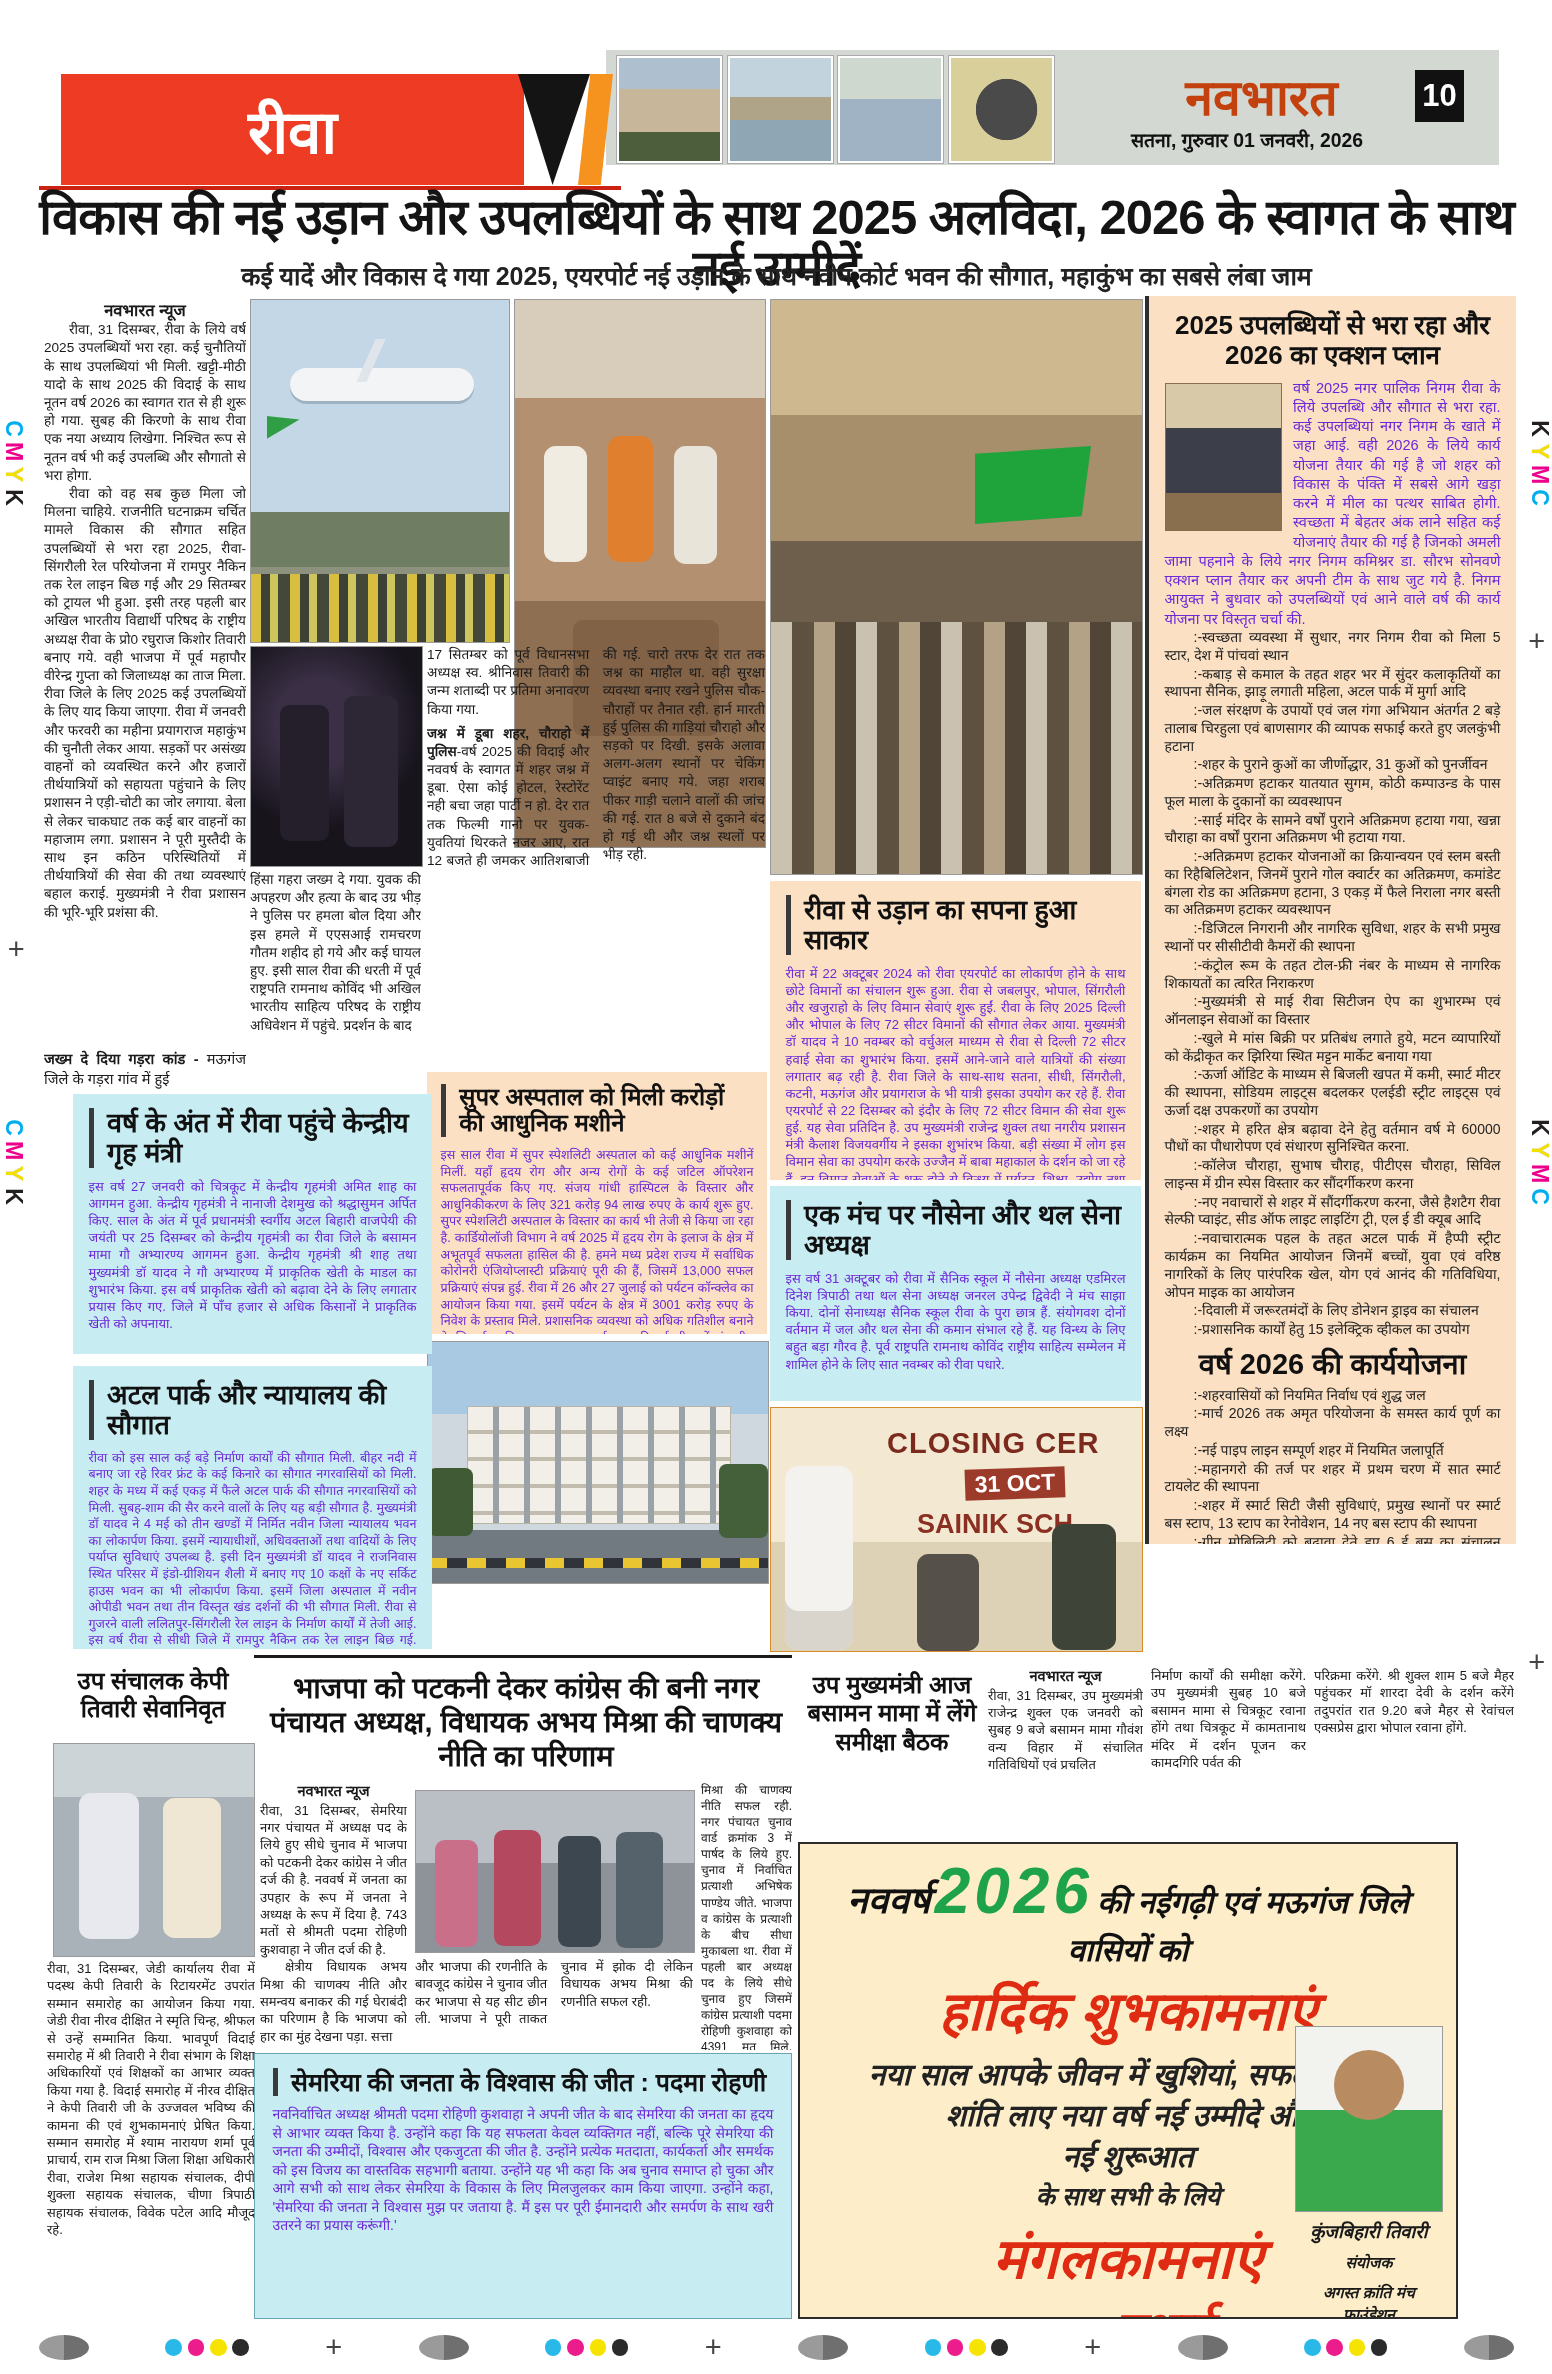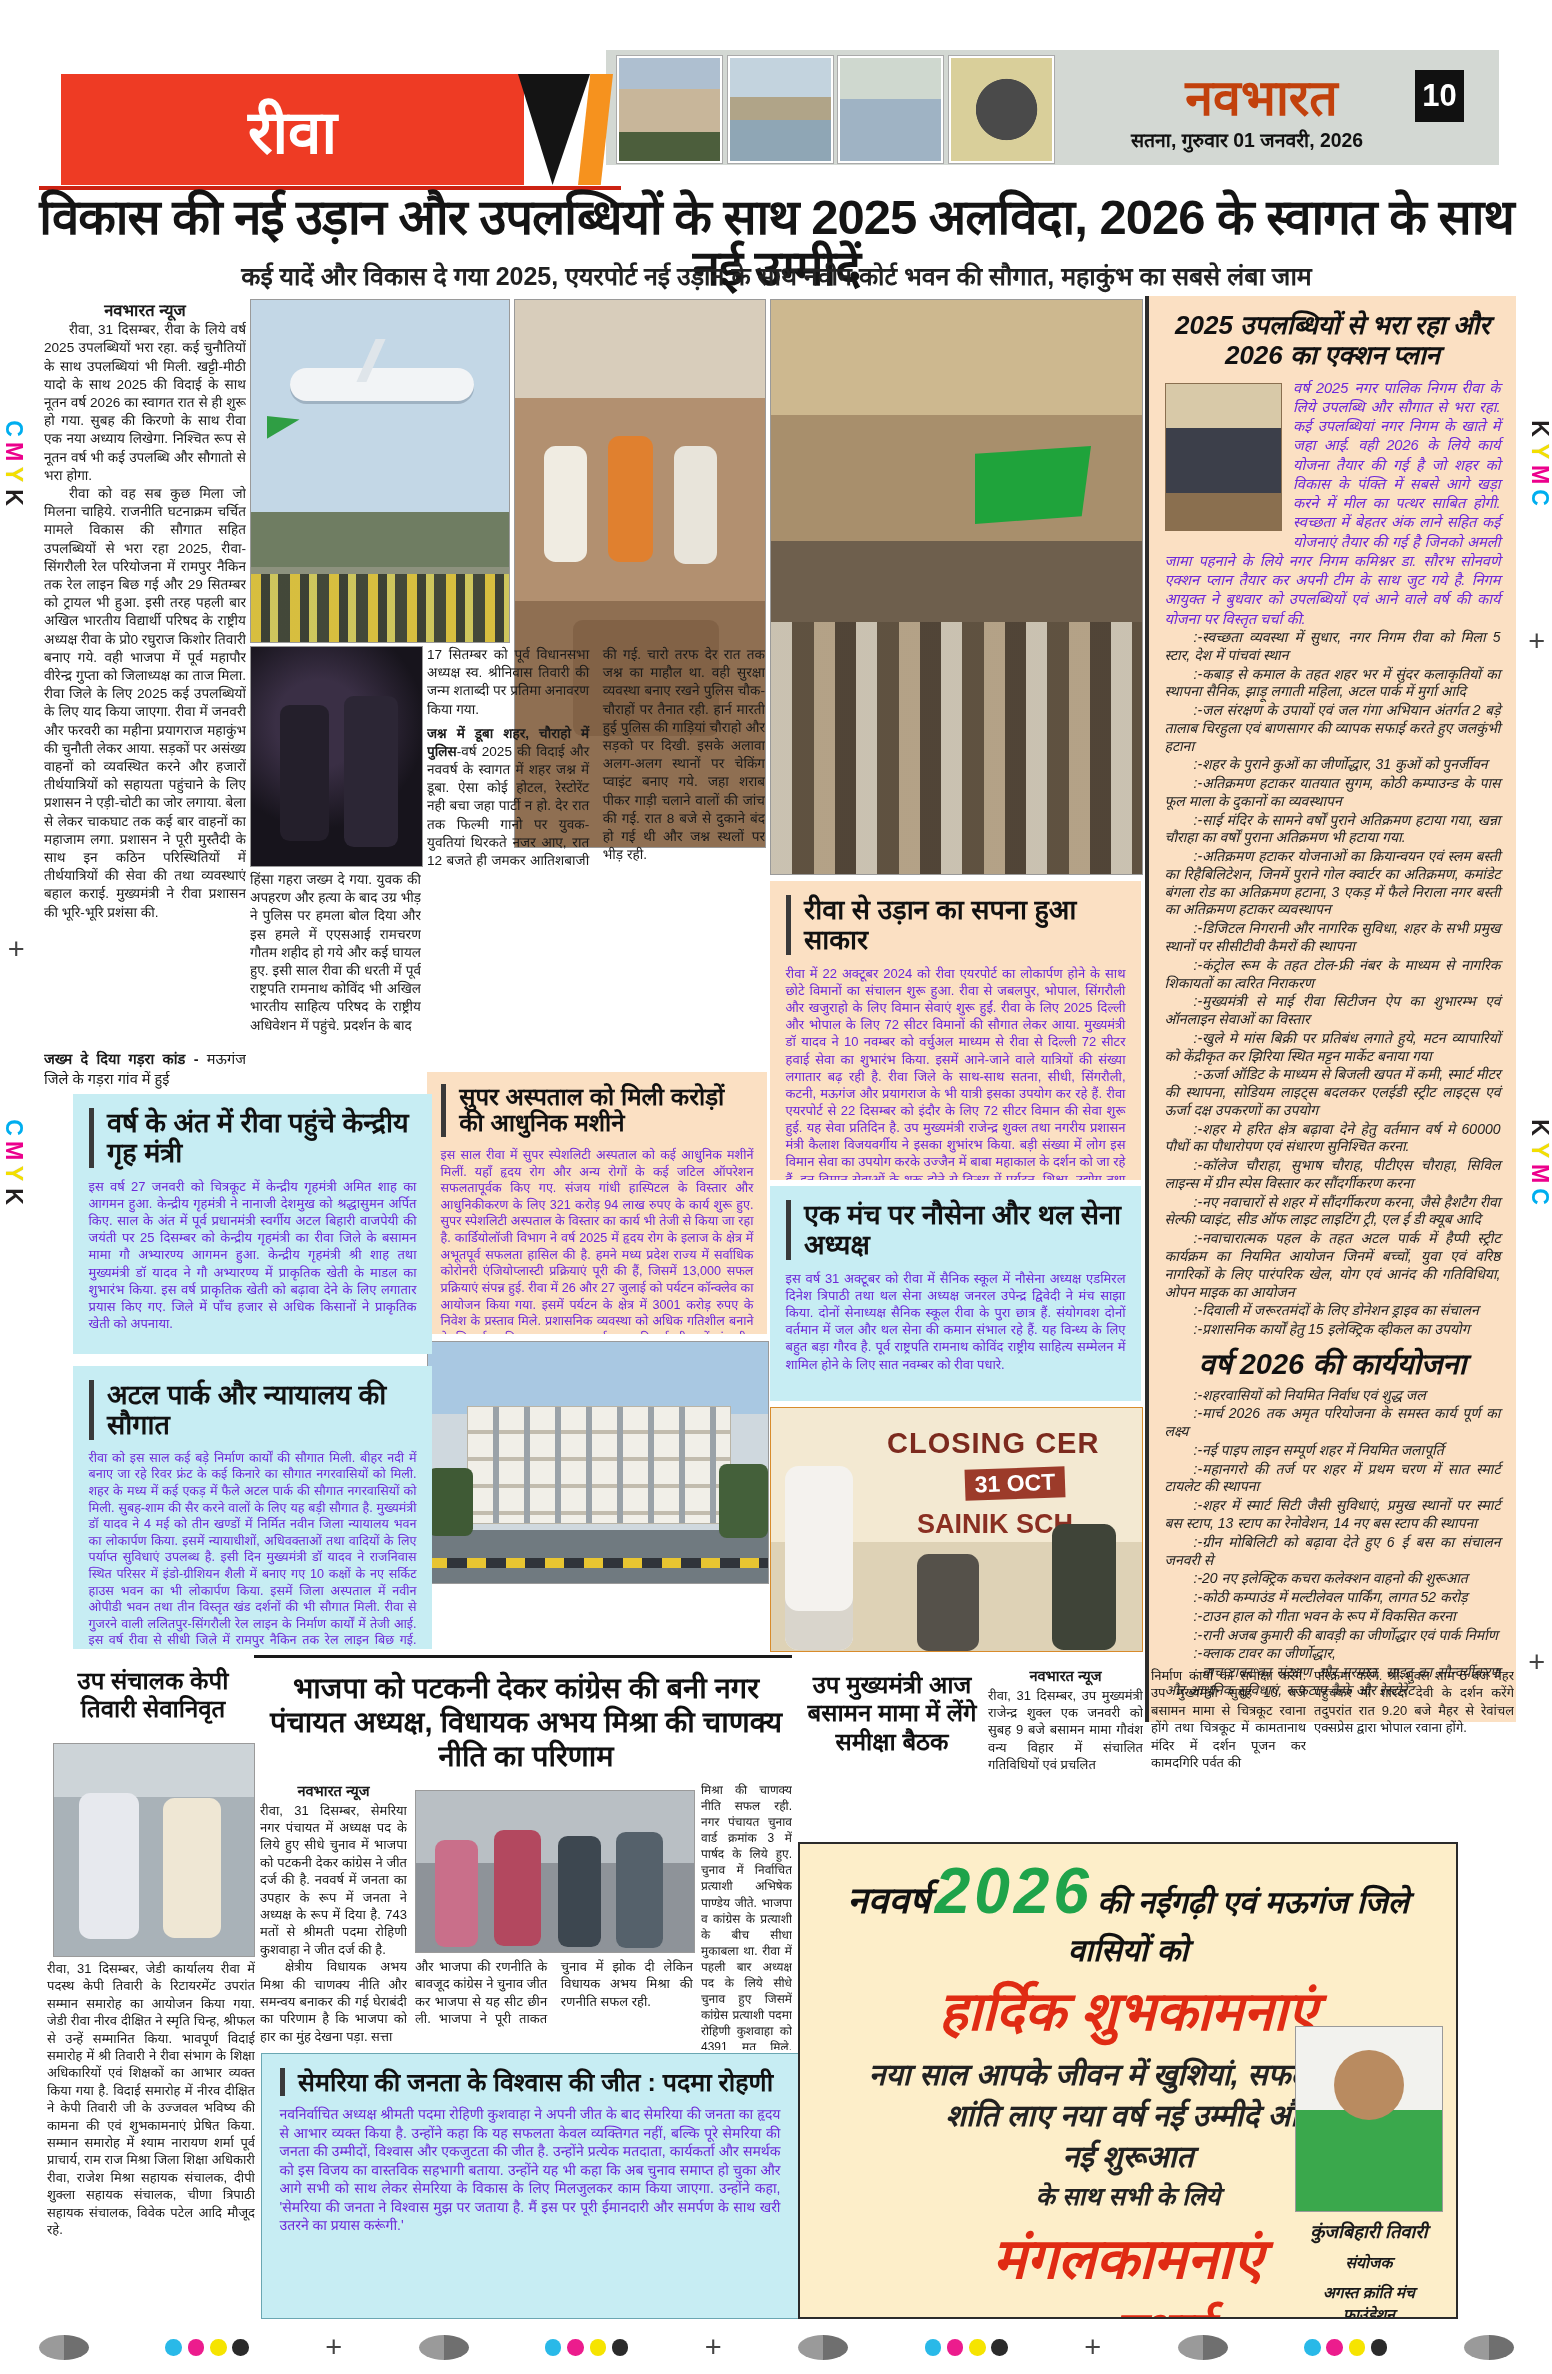--- a/index.html
+++ b/index.html
@@ -122,21 +122,21 @@
   <div class="abs photo" style="left:250px;top:646px;width:171px;height:219px;background:radial-gradient(circle at 40% 35%,#3a2f45 0 25%,#17141c 60% 100%);">
     <div class="abs" style="left:29px;top:58px;width:49px;height:136px;border-radius:9.7px;background:#241f2b;"></div>
     <div class="abs" style="left:93px;top:49px;width:54px;height:151px;border-radius:9.7px;background:#2c2635;"></div>
   </div>
 
   <div class="abs jtext two-col" style="left:427px;top:646px;width:338px;height:421px;">
     <p style="text-indent:0;">17 सितम्बर को पूर्व विधानसभा अध्यक्ष स्व. श्रीनिवास तिवारी की जन्म शताब्दी पर प्रतिमा अनावरण किया गया.</p>
     <p style="text-indent:0;margin-top:5.8px;"><span class="lead-bold">जश्न में डूबा शहर, चौराहो में पुलिस</span><span>-वर्ष 2025 की विदाई और नववर्ष के स्वागत में शहर जश्न में डूबा. ऐसा कोई होटल, रेस्टोरेंट नही बचा जहा पार्टी न हो. देर रात तक फिल्मी गानो पर युवक-युवतियां थिरकते नजर आए, रात 12 बजते ही जमकर आतिशबाजी की गई. चारो तरफ देर रात तक जश्न का माहौल था. वही सुरक्षा व्यवस्था बनाए रखने पुलिस चौक-चौराहों पर तैनात रही. हार्न मारती हुई पुलिस की गाड़ियां चौराहो और सड़को पर दिखी. इसके अलावा अलग-अलग स्थानों पर चेकिंग प्वाइंट बनाए गये. जहा शराब पीकर गाड़ी चलाने वालों की जांच की गई. रात 8 बजे से दुकाने बंद हो गई थी और जश्न स्थलों पर भीड़ रही.</span></p>
   </div>
 
-  <div class="abs box box-peach" style="left:1145px;top:296px;width:371px;height:1426px;border-left:4.9px solid #2c2c2c;padding:13.6px 15.5px;font-style:italic;">
+  <div class="abs box box-peach" style="left:1145px;top:296px;width:371px;height:1248px;border-left:4.9px solid #2c2c2c;padding:13.6px 15.5px;">
     <div class="sec-h" style="font-size:26px;margin-bottom:7.8px;">2025 उपलब्धियों से भरा रहा और 2026 का एक्शन प्लान</div>
     <div class="photo" style="float:left;width:115px;height:146px;margin:3.9px 11.6px 3.9px 0;background:linear-gradient(180deg,#d8c9a8 0 30%,#3c3f4a 30% 75%,#8a6f4f 75% 100%);border:1.9px solid #8a6f4f;"></div>
     <div class="box-body" style="font-size:14.6px;">वर्ष 2025 नगर पालिक निगम रीवा के लिये उपलब्धि और सौगात से भरा रहा. कई उपलब्धियां नगर निगम के खाते में जहा आई. वही 2026 के लिये कार्य योजना तैयार की गई है जो शहर को विकास के पंक्ति में सबसे आगे खड़ा करने में मील का पत्थर साबित होगी. स्वच्छता में बेहतर अंक लाने सहित कई योजनाएं तैयार की गई है जिनको अमली जामा पहनाने के लिये नगर निगम कमिश्नर डा. सौरभ सोनवणे एक्शन प्लान तैयार कर अपनी टीम के साथ जुट गये है. निगम आयुक्त ने बुधवार को उपलब्धियों एवं आने वाले वर्ष की कार्य योजना पर विस्तृत चर्चा की.</div>
     <div style="clear:both;"></div>
     <div>
         <div class="ap-item">:-स्वच्छता व्यवस्था में सुधार, नगर निगम रीवा को मिला 5 स्टार, देश में पांचवां स्थान</div>
         <div class="ap-item">:-कबाड़ से कमाल के तहत शहर भर में सुंदर कलाकृतियों का स्थापना सैनिक, झाड़ू लगाती महिला, अटल पार्क में मुर्गा आदि</div>
         <div class="ap-item">:-जल संरक्षण के उपायों एवं जल गंगा अभियान अंतर्गत 2 बड़े तालाब चिरहुला एवं बाणसागर की व्यापक सफाई करते हुए जलकुंभी हटाना</div>
         <div class="ap-item">:-शहर के पुराने कुओं का जीर्णोद्धार, 31 कुओं को पुनर्जीवन</div>
         <div class="ap-item">:-अतिक्रमण हटाकर यातयात सुगम, कोठी कम्पाउन्ड के पास फूल माला के दुकानों का व्यवस्थापन</div>
@@ -237,21 +237,21 @@
     <div class="abs" style="left:142px;top:45px;width:43px;height:111px;border-radius:9.7px;background:#3d4750;"></div>
     <div class="abs" style="left:200px;top:41px;width:47px;height:116px;border-radius:9.7px;background:#55616b;"></div>
   </div>
   <div class="abs jtext two-col" style="left:415px;top:1958px;width:278px;height:89px;font-size:13px;">
     <p style="text-indent:0;">और भाजपा की रणनीति के बावजूद कांग्रेस ने चुनाव जीत कर भाजपा से यह सीट छीन ली. भाजपा ने पूरी ताकत चुनाव में झोक दी लेकिन विधायक अभय मिश्रा की रणनीति सफल रही.</p>
   </div>
   <div class="abs jtext" style="left:701px;top:1782px;width:91px;height:268px;font-size:12px;">
     <p style="text-indent:0;">मिश्रा की चाणक्य नीति सफल रही. नगर पंचायत चुनाव वार्ड क्रमांक 3 में पार्षद के लिये हुए. चुनाव में निर्वाचित प्रत्याशी अभिषेक पाण्डेय जीते. भाजपा व कांग्रेस के प्रत्याशी के बीच सीधा मुकाबला था. रीवा में पहली बार अध्यक्ष पद के लिये सीधे चुनाव हुए जिसमें कांग्रेस प्रत्याशी पदमा रोहिणी कुशवाहा को 4391 मत मिले, जबकि भाजपा प्रत्याशी को 3648 मत प्राप्त हुए. इस तरह 743 मतों से जीत दर्ज की. कुल 8172 मत पड़े जिसमें 133 मत नोटा में गए. नवनिर्वाचित अध्यक्ष पदमा रोहिणी कुशवाहा को एसडीएम द्वारा प्रथम प्रमाण पत्र प्रदान किया गया.</p>
   </div>
 
-  <div class="abs box box-cyan" style="left:261px;top:2053px;width:538px;height:266px;padding:13.6px 17.5px;border:1px solid #6aa7b2;">
+  <div class="abs box box-cyan" style="left:254px;top:2053px;width:538px;height:266px;padding:13.6px 17.5px;border:1px solid #6aa7b2;">
     <h2 class="news-h2" style="font-size:25px;">सेमरिया की जनता के विश्वास की जीत : पदमा रोहणी</h2>
     <div class="box-body" style="font-size:14px;">नवनिर्वाचित अध्यक्ष श्रीमती पदमा रोहिणी कुशवाहा ने अपनी जीत के बाद सेमरिया की जनता का हृदय से आभार व्यक्त किया है. उन्होंने कहा कि यह सफलता केवल व्यक्तिगत नहीं, बल्कि पूरे सेमरिया की जनता की उम्मीदों, विश्वास और एकजुटता की जीत है. उन्होंने प्रत्येक मतदाता, कार्यकर्ता और समर्थक को इस विजय का वास्तविक सहभागी बताया. उन्होंने यह भी कहा कि अब चुनाव समाप्त हो चुका और आगे सभी को साथ लेकर सेमरिया के विकास के लिए मिलजुलकर काम किया जाएगा. उन्होंने कहा, 'सेमरिया की जनता ने विश्वास मुझ पर जताया है. मैं इस पर पूरी ईमानदारी और समर्पण के साथ खरी उतरने का प्रयास करूंगी.'</div>
   </div>
 
   <div class="abs sec-h" style="left:802px;top:1671px;width:180px;font-size:24px;">उप मुख्यमंत्री आज बसामन मामा में लेंगे समीक्षा बैठक</div>
   <div class="abs jtext" style="left:988px;top:1667px;width:155px;height:167px;font-size:13px;">
     <p class="byline" style="font-size:14.6px;">नवभारत न्यूज</p>
     <p style="text-indent:0;">रीवा, 31 दिसम्बर, उप मुख्यमंत्री राजेन्द्र शुक्ल एक जनवरी को सुबह 9 बजे बसामन मामा गौवंश वन्य विहार में संचालित गतिविधियों एवं प्रचलित</p>
   </div>
   <div class="abs jtext" style="left:1151px;top:1667px;width:155px;height:167px;font-size:13px;">

